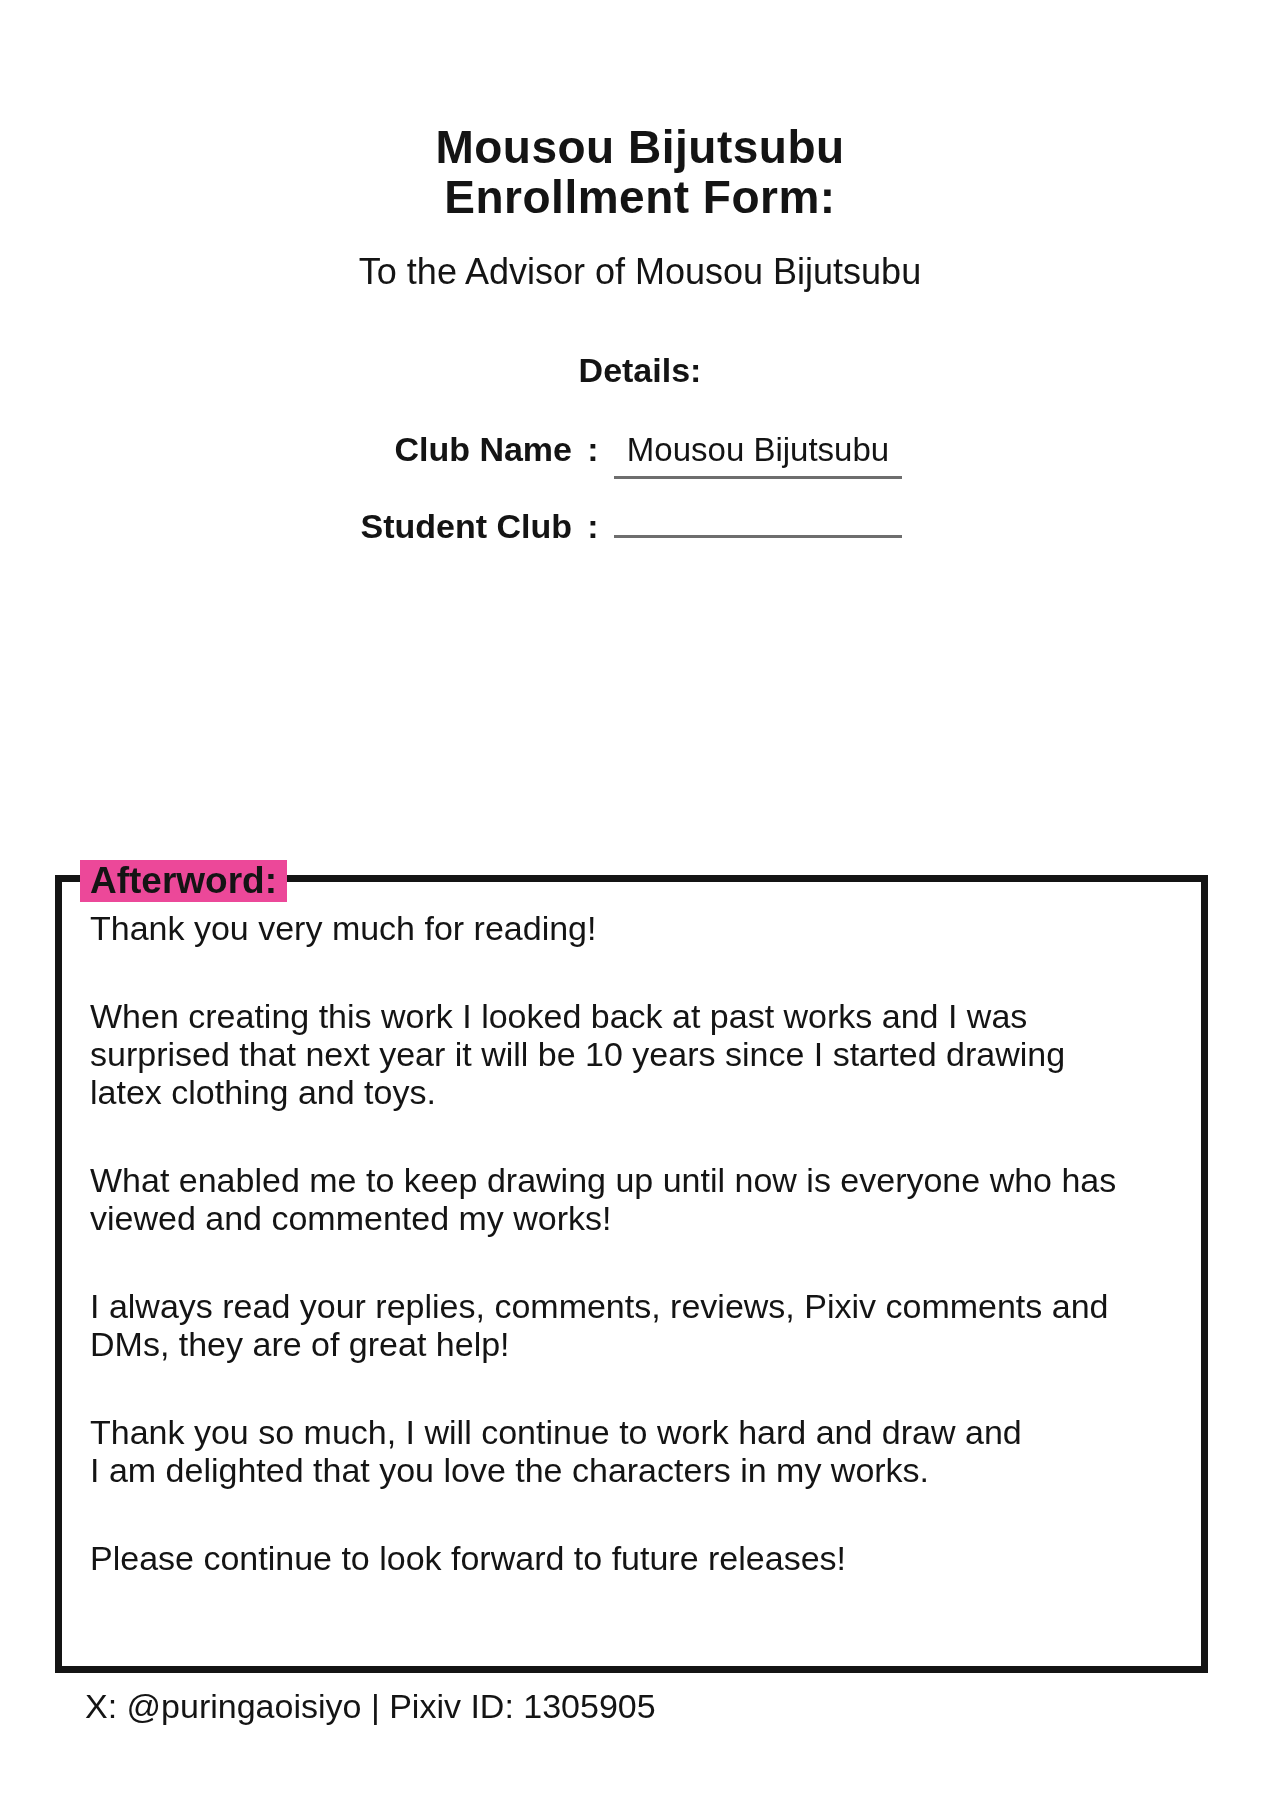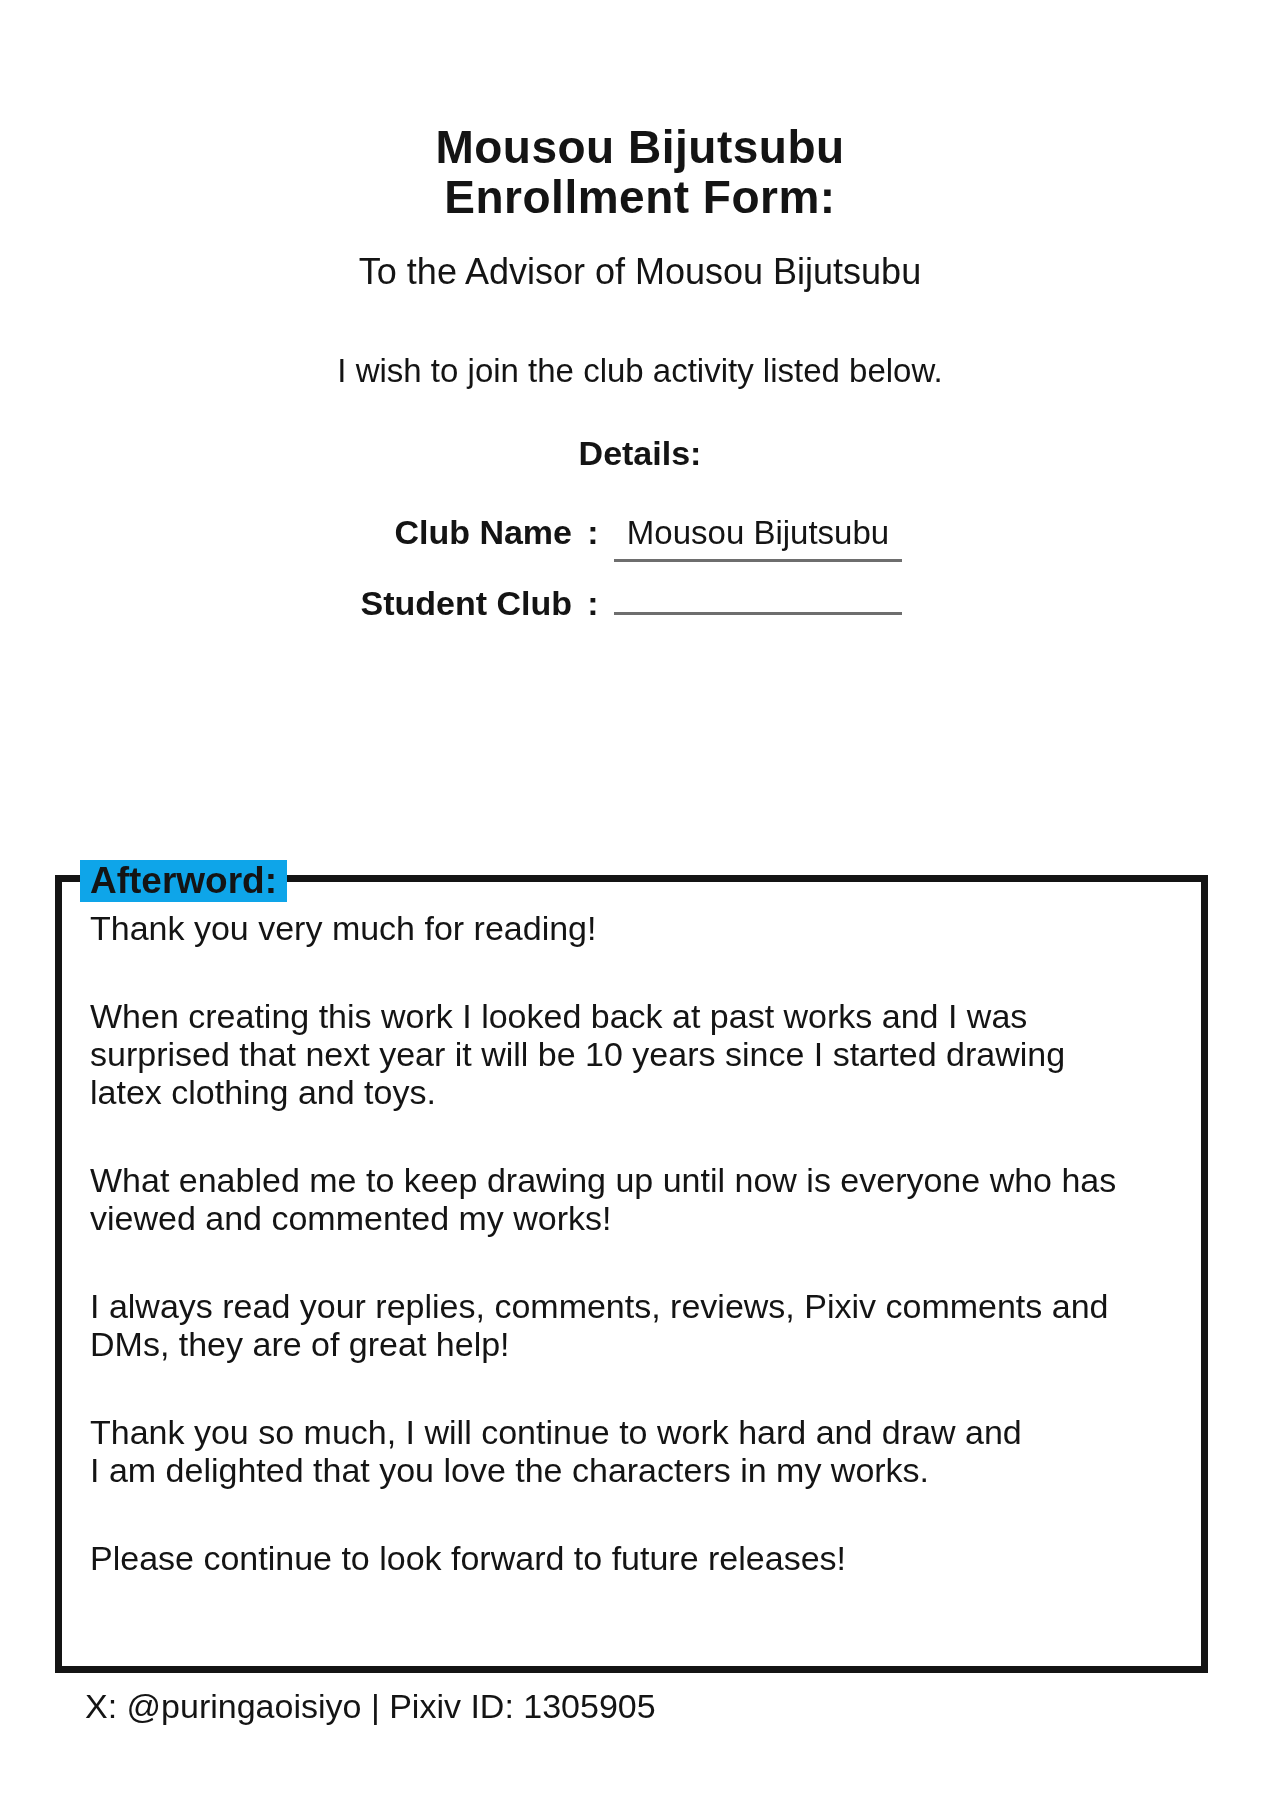--- a/index.html
+++ b/index.html
@@ -41,21 +41,21 @@
   .details-heading {
     margin: 42px 0 0 0;
     font-size: 34px;
     font-weight: 700;
     line-height: 40px;
   }
   .fields {
     margin-top: 38px;
     display: flex;
     flex-direction: column;
-    gap: 3px;
+    gap: 9px;
   }
   .field-row {
     display: flex;
     justify-content: center;
     align-items: baseline;
     margin-left: -46px;
   }
   .field-label {
     width: 240px;
     text-align: right;
@@ -86,21 +86,21 @@
     width: 1153px;
     height: 798px;
     box-sizing: border-box;
     border: 7px solid #141414;
     background: #ffffff;
   }
   .afterword-legend {
     position: absolute;
     top: -22px;
     left: 18px;
-    background: #0ea5e9;
+    background: #ec4899;
     padding: 0 10px;
     font-size: 37px;
     font-weight: 700;
     line-height: 42px;
   }
   .afterword-body {
     padding: 27px 20px 0 28px;
   }
   .aw-p {
     margin: 0 0 50px 0;
@@ -124,21 +124,20 @@
 
   <header class="form-head">
     <h1 class="title">
       <span class="title-line">Mousou Bijutsubu</span>
       <span class="title-line">Enrollment Form:</span>
     </h1>
 
     <p class="addressee">To the Advisor of Mousou Bijutsubu</p>
 
     <p class="pledge">
-      <span class="pledge-line">I wish to join the club activity listed below.</span>
     </p>
 
     <h2 class="details-heading">Details:</h2>
 
     <div class="fields">
         <div class="field-row">
           <span class="field-label">Club Name</span>
           <span class="field-colon">:</span>
           <span class="field-value">Mousou Bijutsubu</span>
         </div>

